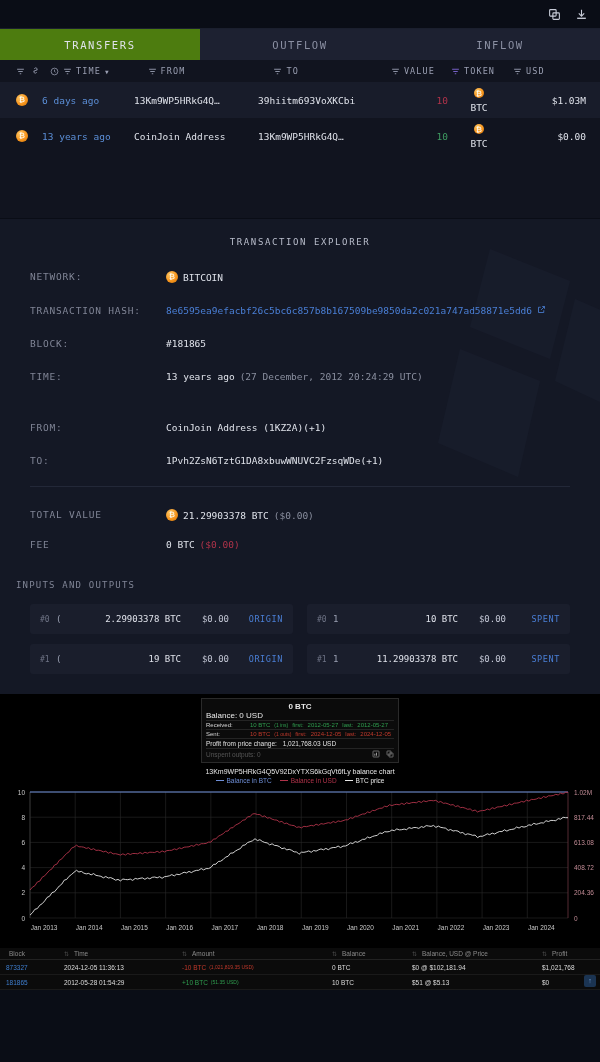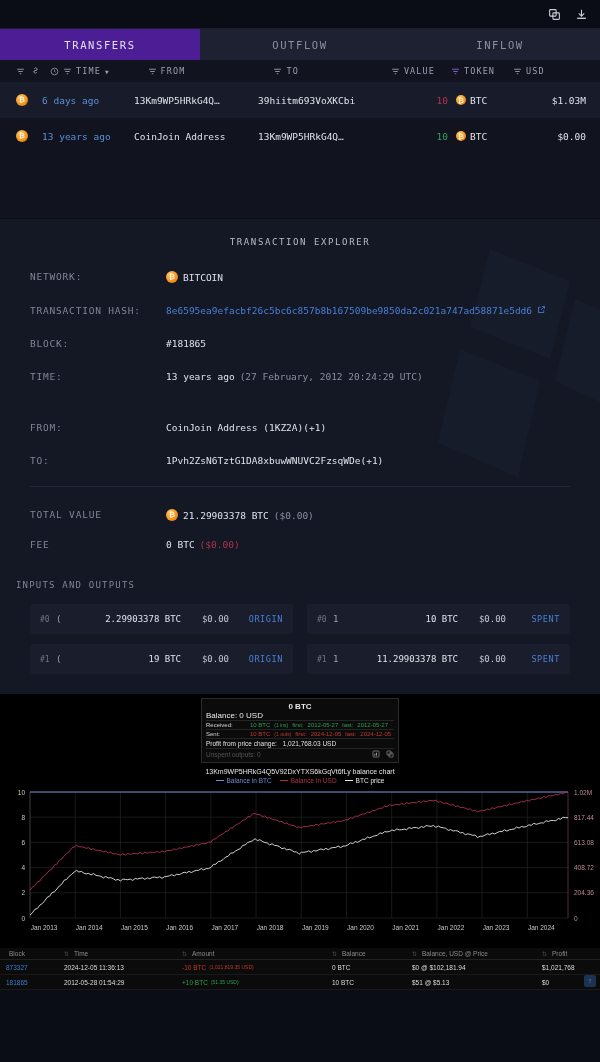--- a/index.html
+++ b/index.html
@@ -22,21 +22,21 @@
   
   .tabs {
     display: flex; height: 32px; background: #11141f;
     border-top: 1px solid #1b1f2e;
   }
   .tab {
     flex: 1; display: flex; align-items: center; justify-content: center;
     font-size: 10.5px; letter-spacing: 1.6px; color: #8b90a3;
     background: #1d2131; cursor: pointer;
   }
-  .tab.active { background: #4c1d95; color: #dfe2ea; }
+  .tab.active { background: #4d7c0f; color: #dfe2ea; }
 
   
   .filterbar {
     height: 22px; background: #11141f;
     display: flex; align-items: center;
     font-size: 8.5px; letter-spacing: 1.1px; color: #9a9fb2;
     padding-left: 16px;
   }
   .fcell { display: flex; align-items: center; gap: 4px; }
   .fcell .lbl { cursor: pointer; }
@@ -65,21 +65,21 @@
     content: "₿"; position: absolute; inset: 0; color: #fff;
     font-size: 8px; line-height: 12px; text-align: center;
     font-family: "DejaVu Sans", sans-serif;
   }
   .c-time { width: 106px; padding-left: 14px; color: #5b8ed6; }
   .c-from { width: 124px; color: #dfe2ea; }
   .c-to   { width: 148px; color: #dfe2ea; }
   .c-val  { width: 42px; text-align: right; }
   .c-val.pos { color: #3f9c62; }
   .c-val.neg { color: #b0334a; }
-  .c-tok  { width: 54px; display: flex; align-items: center; gap: 4px; padding-left: 8px; color: #dfe2ea; }
+  .c-tok  { width: 54px; display: flex; align-items: center; gap: 4px; padding-left: 8px; color: #dfe2ea; flex-direction: column; }
   .c-usd  { flex: 1; text-align: right; color: #dfe2ea; }
 
   
   .explorer {
     position: relative; background: #141825; overflow: hidden;
     padding: 18px 0 20px 0; border-top: 1px solid #0a0d16;
   }
   .wm { position: absolute; right: -30px; top: 10px; opacity: .5; pointer-events: none; }
   .exp-title {
     text-align: center; font-size: 9px; letter-spacing: 1.6px;
@@ -307,21 +307,21 @@
 
   <div class="krow">
     <span class="k">BLOCK:</span>
     <span class="v">#181865</span>
   </div>
 
   <div class="krow" style="margin-bottom:40px">
     <span class="k">TIME:</span>
     <span class="v">
       <span>13 years ago</span>
-      <span class="muted">(27 February, 2012 20:24:29 UTC)</span>
+      <span class="muted">(27 December, 2012 20:24:29 UTC)</span>
     </span>
   </div>
 
   <div class="krow">
     <span class="k">FROM:</span>
     <span class="v">CoinJoin Address (1KZ2A)(+1)</span>
   </div>
 
   <div class="krow" style="margin-bottom:20px">
     <span class="k">TO:</span>

